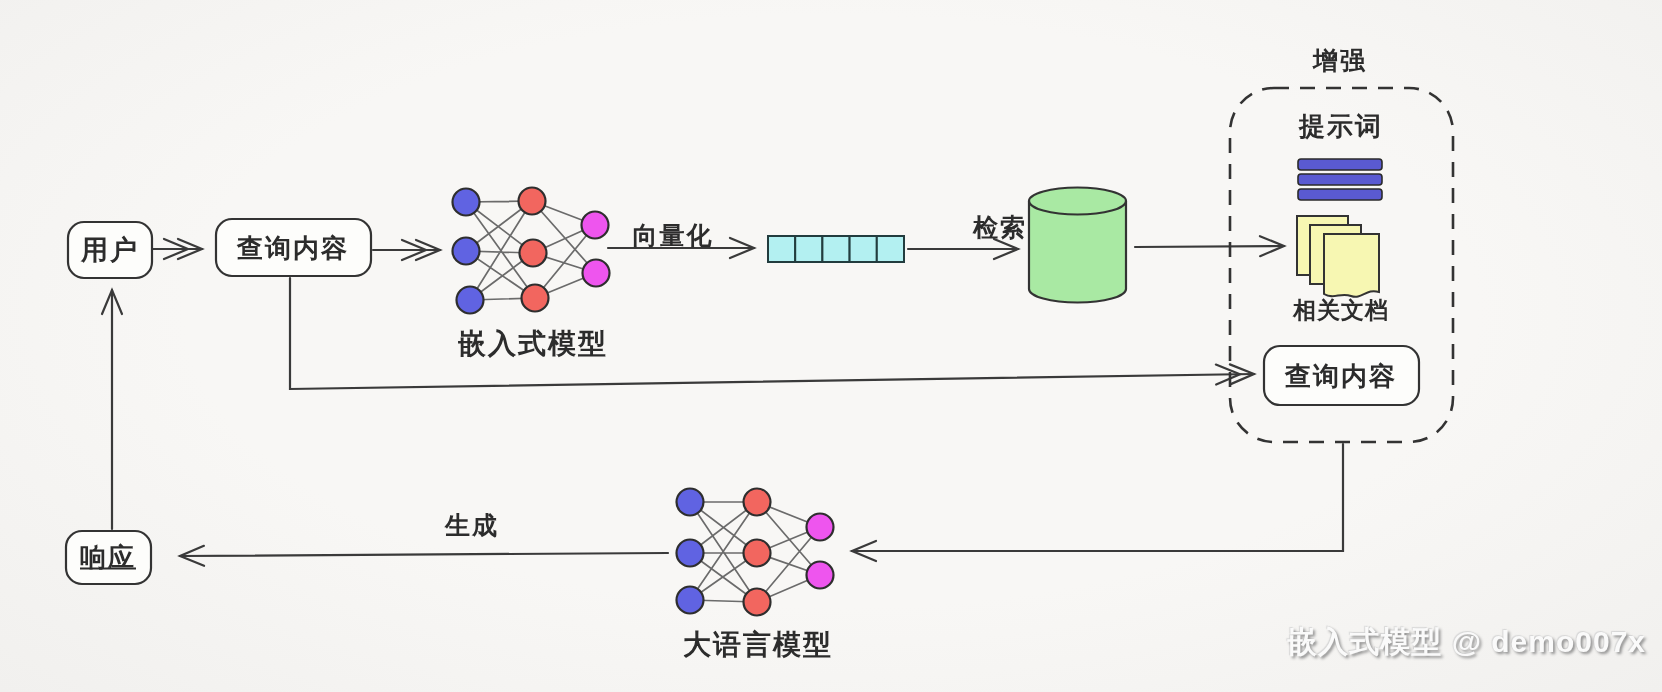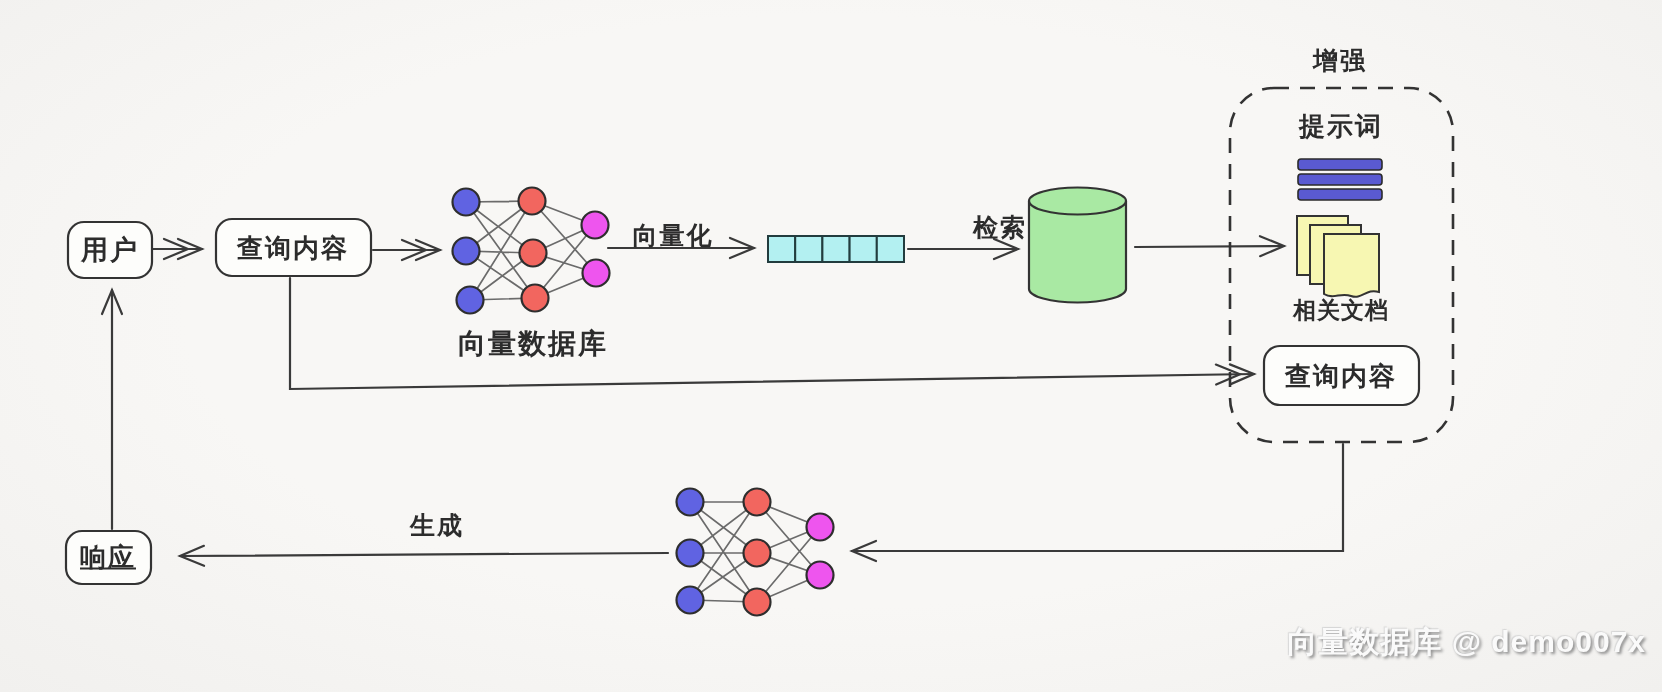--- a/index.html
+++ b/index.html
@@ -115,24 +115,25 @@
         <circle cx="757" cy="553" r="13.5" fill="#f2665f"></circle>
         <circle cx="757" cy="602" r="13.5" fill="#f2665f"></circle>
         <circle cx="820" cy="527" r="13.5" fill="#ee55ee"></circle>
         <circle cx="820" cy="575" r="13.5" fill="#ee55ee"></circle>
       </g>
     </g>
   </svg>
 
   <div class="lbl" style="left:110px;top:250px;font-size:27px;">用户</div>
   <div class="lbl" style="left:293px;top:248px;font-size:26px;">查询内容</div>
-  <div class="lbl" style="left:533px;top:344px;font-size:28px;">向量数据库</div>
+  <div class="lbl" style="left:533px;top:344px;font-size:28px;">嵌入式模型</div>
   <div class="lbl" style="left:673px;top:227px;font-size:25px;margin-top:8px;">向量化</div>
   <div class="lbl" style="left:1000px;top:227px;font-size:25px;">检索</div>
   <div class="lbl" style="left:1340px;top:60px;font-size:25px;">增强</div>
   <div class="lbl" style="left:1341px;top:126px;font-size:26px;">提示词</div>
   <div class="lbl" style="left:1341px;top:310px;font-size:23px;letter-spacing:1px;">相关文档</div>
   <div class="lbl" style="left:1341px;top:376px;font-size:26px;">查询内容</div>
-  <div class="lbl" style="left:437px;top:525px;font-size:25px;">生成</div>
+  <div class="lbl" style="left:758px;top:645px;font-size:28px;">大语言模型</div>
+  <div class="lbl" style="left:472px;top:525px;font-size:25px;">生成</div>
   <div class="lbl" style="left:108px;top:557px;font-size:26px;text-decoration:underline;">响应</div>
 
-  <div class="watermark">向量数据库 @ demo007x</div>
+  <div class="watermark">嵌入式模型 @ demo007x</div>
 </div>
 
 </body></html>

